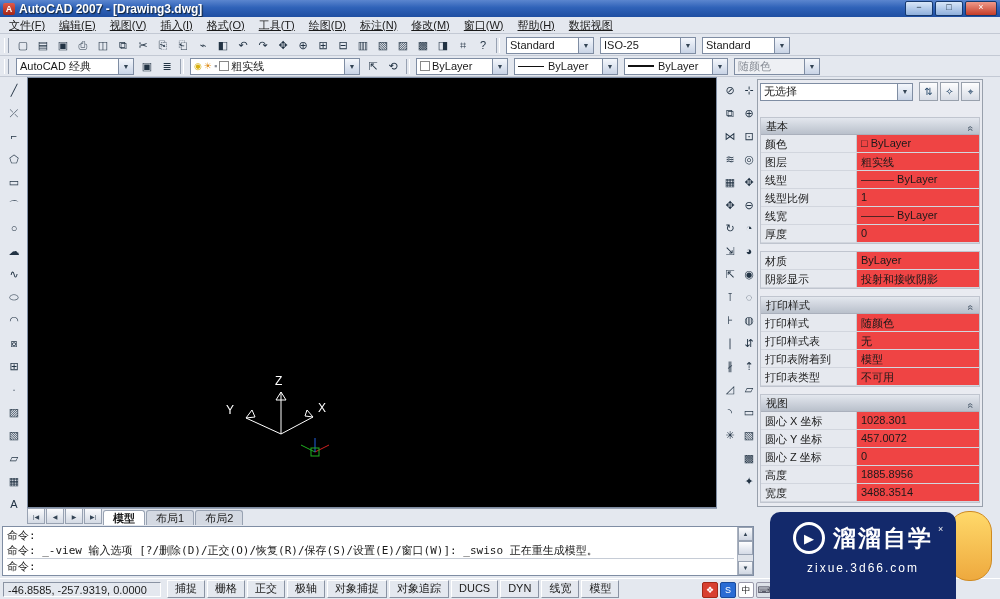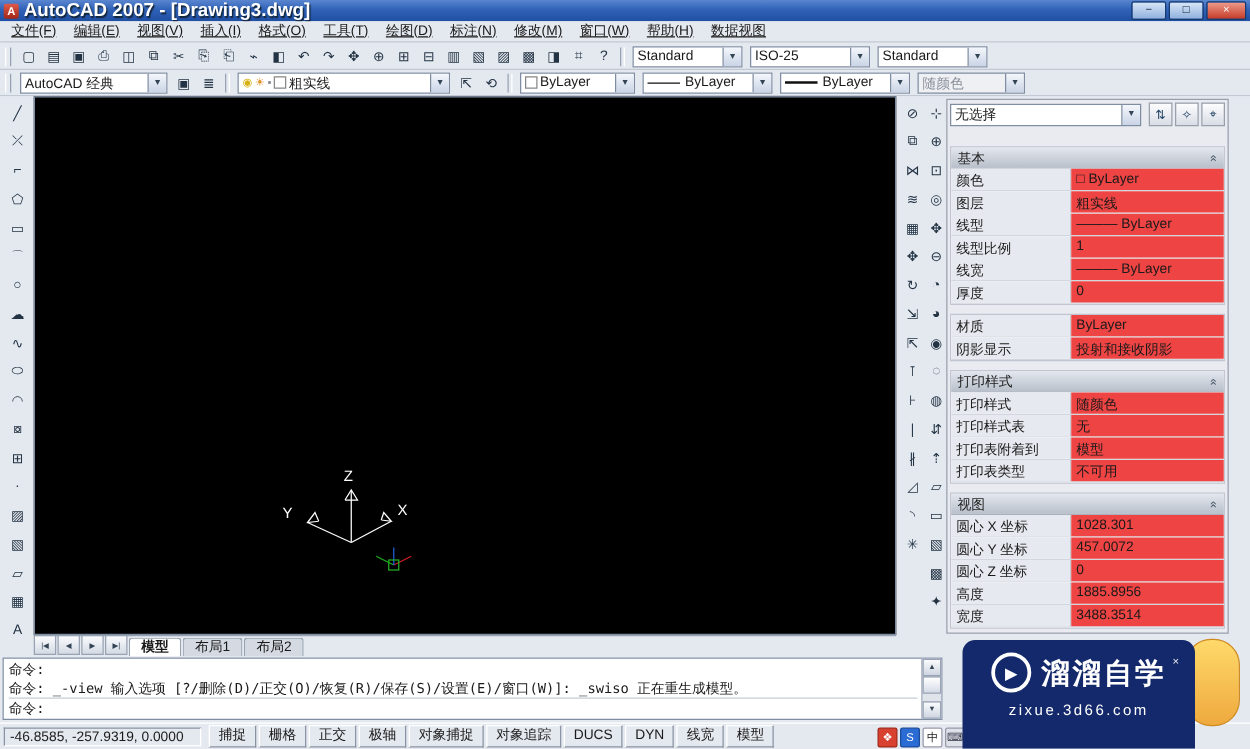--- a/index.html
+++ b/index.html
@@ -5,21 +5,21 @@
   html,body{margin:0;padding:0;}
   body{font-family:"Liberation Sans", sans-serif;}
   #app{position:relative;width:1000px;height:599px;background:#e4e8ef;overflow:hidden;font-size:11px;color:#1a1a1a;}
 
   
   .titlebar{position:absolute;left:0;top:0;width:1000px;height:17px;
     background:linear-gradient(180deg,#5b86cf 0%,#2f62b8 45%,#1f4fa2 100%);
     display:flex;align-items:center;padding:0 3px;box-sizing:border-box;}
   .acad-ico{width:12px;height:12px;background:linear-gradient(#e05a4a,#a32616);color:#fff;
     font-size:9px;font-weight:bold;display:flex;align-items:center;justify-content:center;border-radius:2px;margin-right:4px;}
-  .title-text{color:#fff;font-size:15px;font-weight:bold;text-shadow:1px 1px 1px #123;}
+  .title-text{color:#fff;font-size:12px;font-weight:bold;text-shadow:1px 1px 1px #123;}
   .win-btns{margin-left:auto;display:flex;gap:2px;}
   .win-btn{width:26px;height:13px;border:1px solid #16396e;border-radius:2px;
     background:linear-gradient(#d8e6f8,#8fb0dd);font-size:9px;line-height:11px;text-align:center;color:#123;}
   .win-btn.close{background:linear-gradient(#f09a8a,#c43c28);color:#fff;width:30px;}
 
   
   .menubar{position:absolute;left:0;top:17px;width:1000px;height:17px;background:#e4e8ef;
     border-bottom:1px solid #c3c9d4;display:flex;align-items:center;padding-left:2px;box-sizing:border-box;text-decoration:underline;}
   .menu-item{padding:0 7px;height:15px;line-height:15px;white-space:nowrap;}
 
@@ -58,21 +58,21 @@
   .ucs-svg{position:absolute;left:190px;top:290px;}
 
   
   .palette{position:absolute;left:757px;top:2px;width:226px;height:428px;background:#e9ebf1;
     border:1px solid #98a0ac;box-sizing:border-box;overflow:hidden;padding:2px;}
   .pal-top{display:flex;align-items:center;margin-bottom:16px;}
   .pal-top .combo{flex:1;margin:0 4px 0 0;text-align:right;}
   .pal-btn{width:17px;height:17px;border:1px solid #98a0ac;background:linear-gradient(#fdfdfe,#d8dde6);
     display:flex;align-items:center;justify-content:center;font-size:10px;color:#246;margin-left:2px;flex:0 0 auto;}
   .sec{margin-bottom:7px;border:1px solid #c0c5cf;}
-  .sec-hd{height:16px;background:linear-gradient(#e3e7ee,#b9c0cb);display:flex;align-items:center;
+  .sec-hd{height:16px;background:linear-gradient(#e3e7ee,#b9c0cb);display:flex;align-items:flex-end;
     padding:0 5px;color:#222;border-bottom:1px solid #aab0bc;gap:26px;}
   .sec-chev{margin-left:auto;display:inline-block;transform:rotate(90deg);font-size:10px;color:#456;}
   .prop-row{display:flex;height:17px;border-bottom:1px solid #d2d6de;background:#fff;}
   .prop-label{width:96px;background:#e6e9ef;padding:2px 4px;box-sizing:border-box;border-right:1px solid #c6cad2;
     white-space:nowrap;overflow:hidden;}
   .prop-value{flex:1;background:#ef4444;padding:2px 4px;box-sizing:border-box;white-space:nowrap;overflow:hidden;}
 
   
   .tabsbar{position:absolute;left:27px;top:508px;width:690px;height:17px;background:#e4e8ef;
     display:flex;align-items:flex-end;border-top:1px solid #98a2b2;box-sizing:border-box;}

